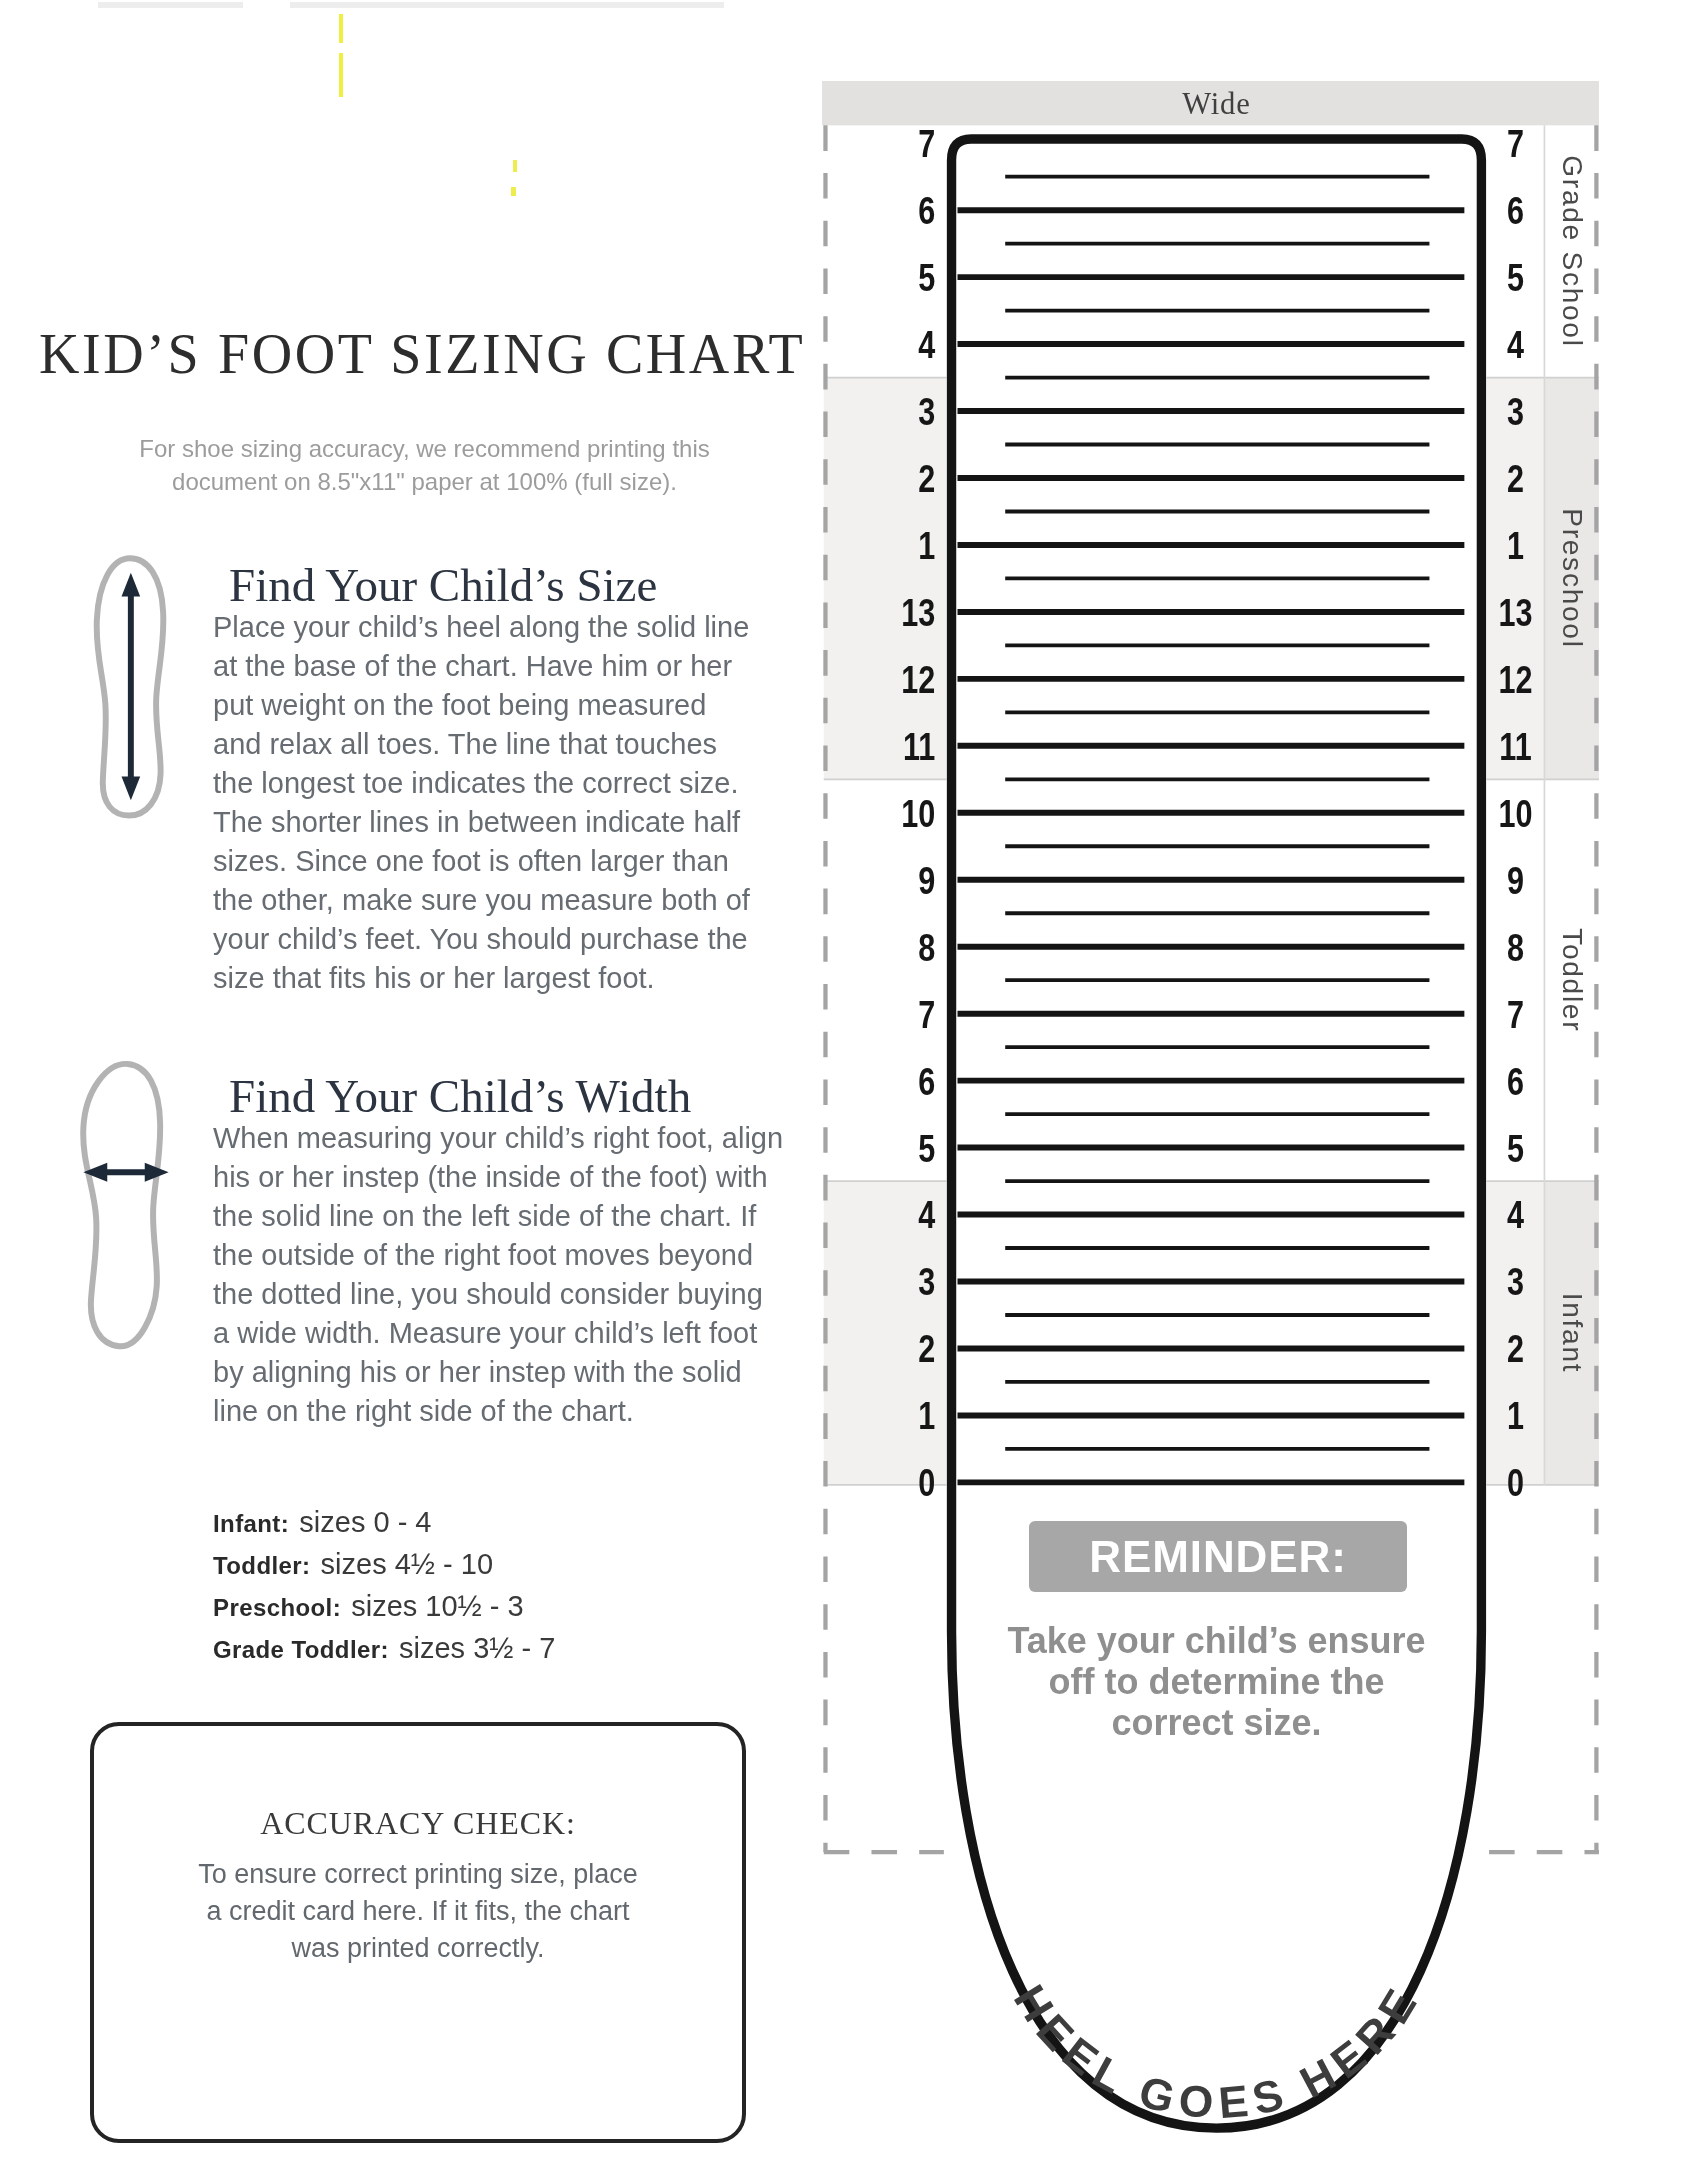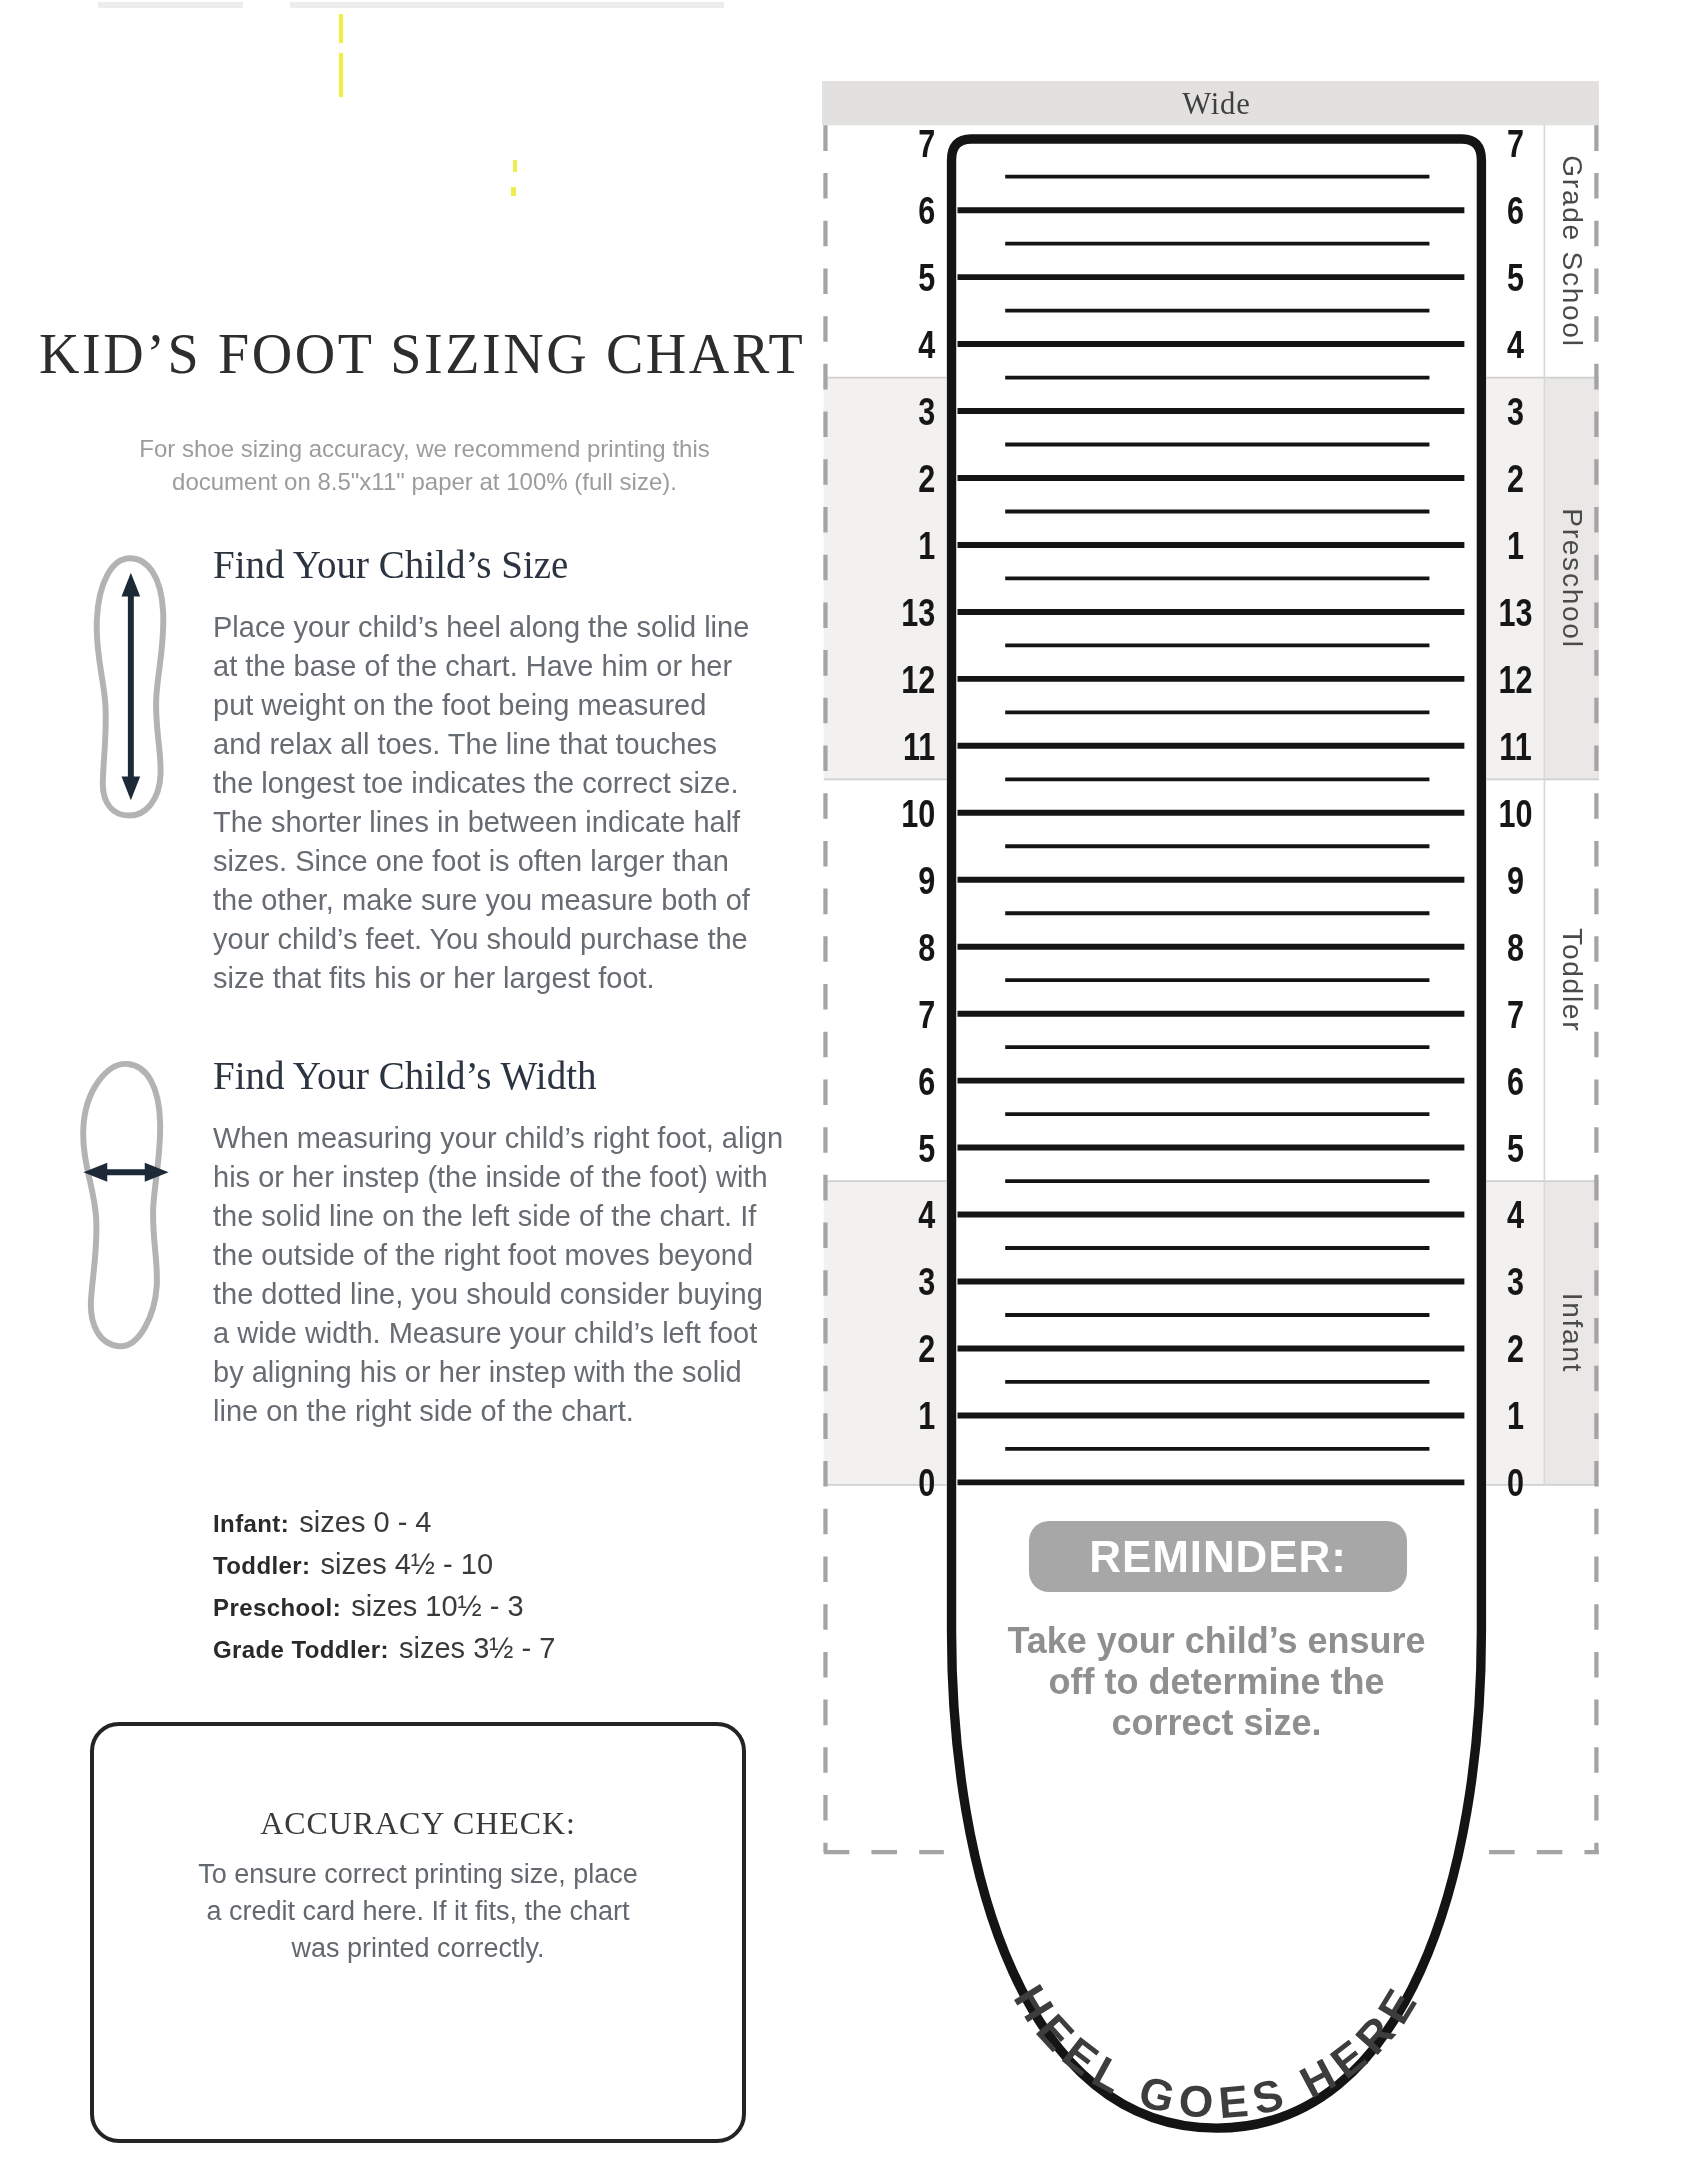--- a/index.html
+++ b/index.html
@@ -6,22 +6,22 @@
   body{width:1685px;height:2181px;position:relative;overflow:hidden;
        font-family:"Liberation Sans","DejaVu Sans",sans-serif;}
   .page{position:absolute;left:0;top:0;width:1685px;height:2181px;background:#ffffff;}
 
   
   .title{position:absolute;left:39px;top:322px;width:792px;margin:0;
          font-family:"Liberation Serif","DejaVu Serif",serif;font-weight:400;
          font-size:56px;letter-spacing:2.6px;color:#2d2d2d;white-space:nowrap;}
   .subtitle{position:absolute;left:68px;top:416px;width:681px;margin:16px;
             text-align:center;font-size:24px;line-height:33px;color:#9c9c9c;white-space:pre-line;}
-  .section-heading{position:absolute;margin:0;font-family:"Liberation Serif","DejaVu Serif",serif;
-            font-weight:400;font-size:39px;color:#2b3440;white-space:nowrap;}
+  .section-heading{position:absolute;margin:16px;font-family:"Liberation Serif","DejaVu Serif",serif;
+            font-weight:400;font-size:47px;color:#2b3440;white-space:nowrap;}
   #size-heading{left:213px;top:542px;}
   #width-heading{left:213px;top:1053px;}
   .section-body{position:absolute;margin:0;font-size:29px;line-height:39px;
             color:#666c71;white-space:pre-line;}
   #size-body{left:213px;top:608px;width:613px;}
   #width-body{left:213px;top:1119px;width:630px;}
   .icon{position:absolute;}
   #icon-length{left:85px;top:552px;}
   #icon-width{left:73px;top:1058px;}
 
@@ -39,21 +39,21 @@
 
   
   #ruler{position:absolute;left:0;top:0;}
   #ruler text{dominant-baseline:central;}
   .num{font:bold 46px "Liberation Sans","DejaVu Sans",sans-serif;fill:#161616;}
   .bandlab{font:33px "Liberation Sans","DejaVu Sans",sans-serif;fill:#4a4a4a;letter-spacing:2px;}
   .widelab{font:36px "Liberation Serif","DejaVu Serif",serif;fill:#3f3f3f;letter-spacing:1px;}
   .heel-text{font:bold 52px "Liberation Sans","DejaVu Sans",sans-serif;fill:#3d3d3d;letter-spacing:6px;}
 
   .reminder-box{position:absolute;left:1029px;top:1521px;width:378px;height:71px;
-            background:#a8a7a7;border-radius:20px;color:#ffffff;font-weight:bold;
+            background:#a8a7a7;border-radius:6px;color:#ffffff;font-weight:bold;
             font-size:44px;line-height:71px;text-align:center;letter-spacing:0.9px;}
   .reminder-text{position:absolute;left:961px;top:1620px;width:511px;margin:0;
             text-align:center;font-weight:bold;font-size:36px;line-height:41px;
             color:#8f8f8f;white-space:pre-line;}
 
   
   .artifact{position:absolute;}
 </style>
 </head>
 <body>

